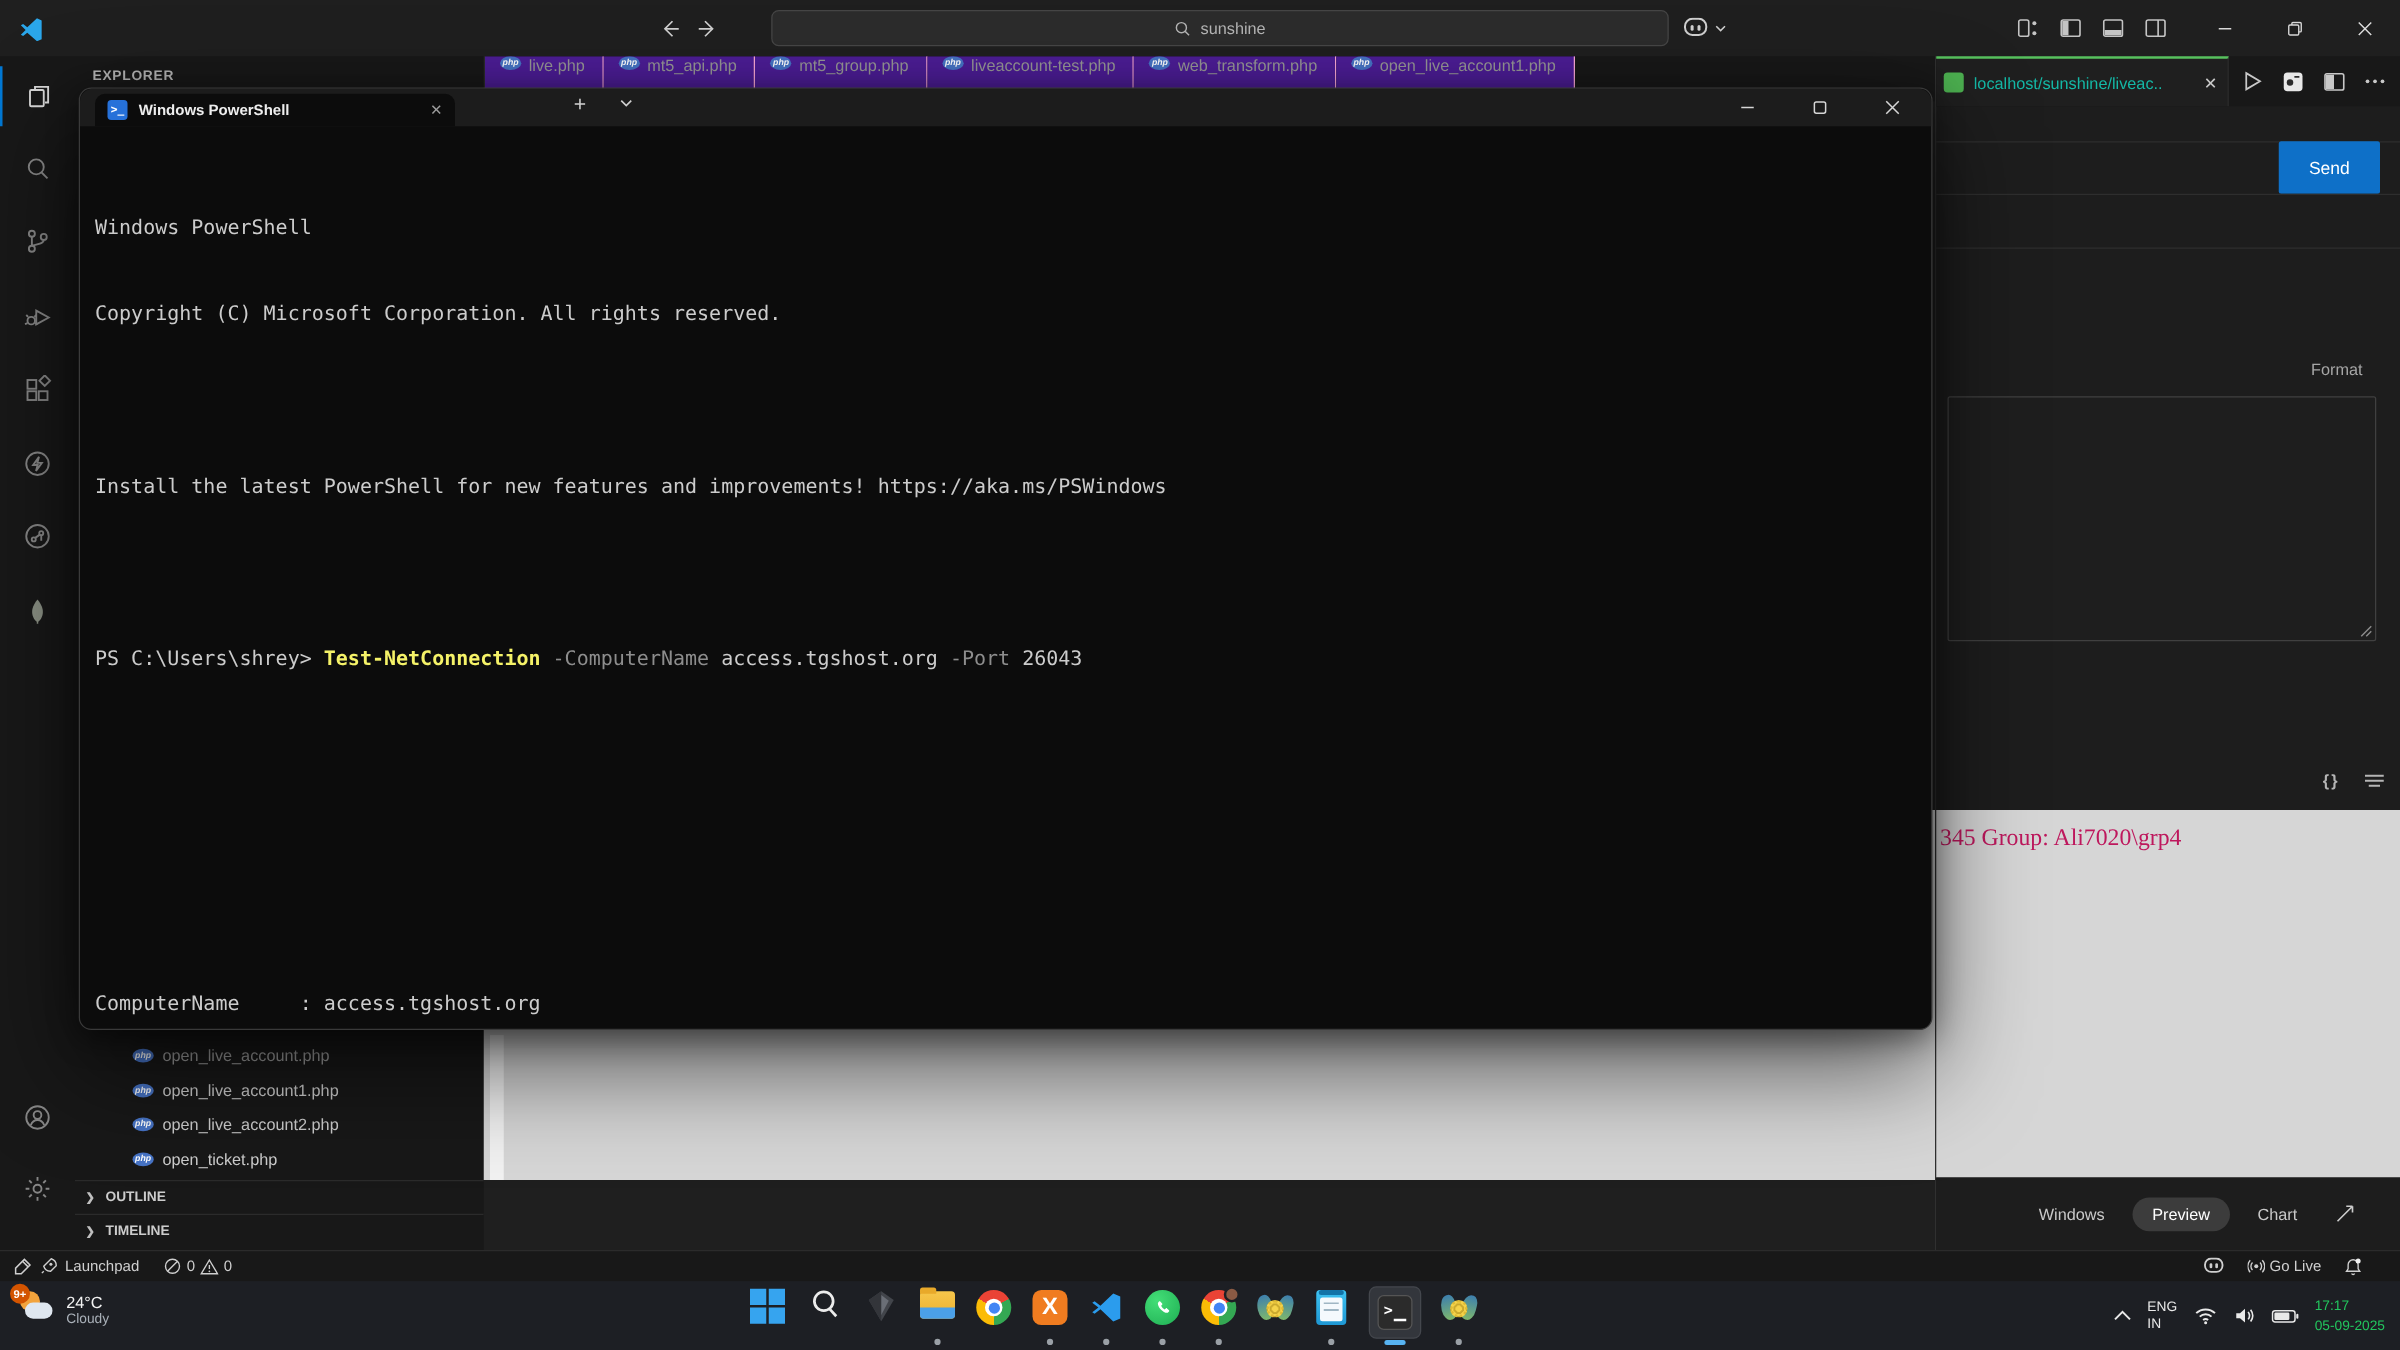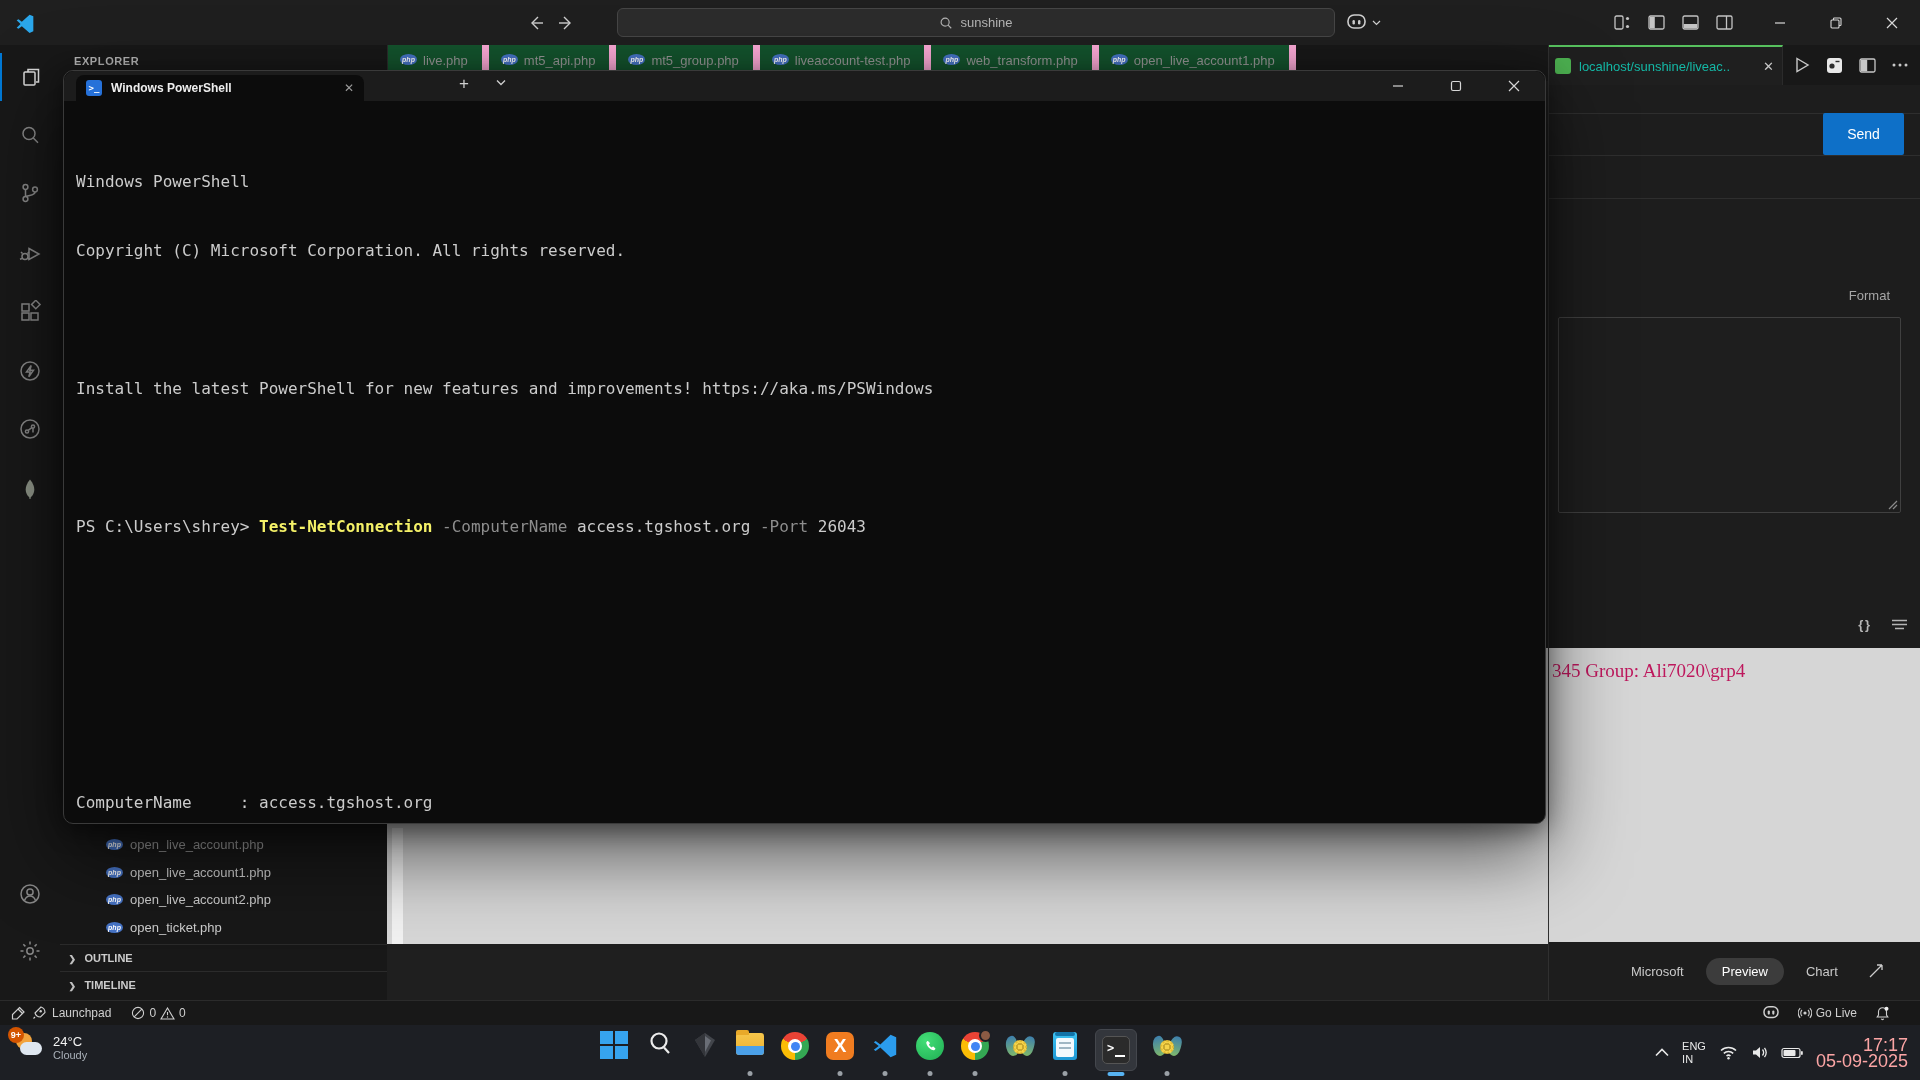--- a/index.html
+++ b/index.html
@@ -38,22 +38,22 @@
   .php-badge { width:17px; height:11px; background:#4673c5; border-radius:50%;
     color:#fff; font-size:7px; font-weight:700; display:flex; align-items:center; justify-content:center; flex:none; font-style:italic; }
   .php-badge::after { content:"php"; }
   .section-row { position:absolute; left:0; width:327px; height:27px; border-top:1px solid #2b2b2b;
     display:flex; align-items:center; gap:8px; padding-left:8px; font-size:11px; font-weight:700; color:#cccccc; }
   .chev { color:#c0c0c0; font-size:10px; transform:scale(.9); }
 
   
   .tabstrip { position:absolute; left:387px; top:45px; width:1161px; height:36px;
     background:#181818; display:flex; border-left:1px solid #2b2b2b; overflow:hidden; }
-  .etab { display:flex; align-items:center; gap:6px; padding:0 14px 5px 12px;
-    border-right:7px solid #f9a8d4; font-size:13px; color:#969696; background:#14532d; white-space:nowrap; }
+  .etab { display:flex; align-items:flex-start; gap:6px; padding:0 14px 5px 12px;
+    border-right:1px solid #f9a8d4; font-size:13px; color:#969696; background:#4c1d95; white-space:nowrap; }
   .etab .php-badge { margin-bottom:2px; }
 
   
   .editor-bg { position:absolute; left:387px; top:81px; width:1161px; height:919px; background:#1f1f1f; }
   .main-preview { position:absolute; left:387px; top:648px; width:1161px; height:296px; background:#d6d6d6; }
   .preview-scrollbar { position:absolute; left:392px; top:828px; width:11px; height:116px; background:#f1f1f1; }
   .editor-bottom-strip { position:absolute; left:387px; top:944px; width:1161px; height:56px; background:#1f1f1f; }
 
   
   .right-panel { position:absolute; left:1548px; top:45px; width:372px; height:955px;
@@ -105,21 +105,21 @@
   .tb-cell { position:relative; width:30px; height:48px; display:flex; justify-content:center; }
   .tb-cell .dot { position:absolute; bottom:2px; left:50%; transform:translateX(-50%);
     width:5px; height:5px; border-radius:50%; background:#9aa0a6; }
   .tb-cell.active-app { width:42px; }
   .active-tile { position:absolute; left:0; top:-1px; width:42px; height:42px; background:#33363c;
     border:1px solid #44474d; border-radius:6px; display:flex; align-items:center; justify-content:center; }
   .tb-cell .bluepill { position:absolute; bottom:2px; left:50%; transform:translateX(-50%);
     width:17px; height:4px; border-radius:2px; background:#57b3f2; }
   .tray { position:absolute; right:12px; top:0; height:55px; display:flex; align-items:center; gap:13px; color:#e9e9e9; }
   .lang { font-size:11px; line-height:13px; text-align:left; }
-  .clock { text-align:right; font-size:18px; line-height:16px; color:#fca5a5; }
+  .clock { text-align:left; font-size:11px; line-height:16px; color:#22c55e; }
 
   
   .icon30 { width:30px; height:30px; position:relative; }
   .win-start { display:grid; grid-template-columns:13px 13px; grid-template-rows:13px 13px; gap:2px; margin-top:1px; }
   .win-start div { background:#36a4ef; }
   .folder-ico { margin-top:3px; width:28px; height:22px; border-radius:3px;
     background:linear-gradient(#f6c64b,#edb02f); position:relative; }
   .folder-ico::before { content:""; position:absolute; left:0; top:-3px; width:13px; height:5px;
     background:#e8a92a; border-radius:2px 2px 0 0; }
   .folder-ico::after { content:""; position:absolute; left:0; bottom:0; width:28px; height:9px;
@@ -436,21 +436,21 @@
     <div class="rp-icons">
       <span class="braces">{ }</span>
       <svg width="17" height="11" viewBox="0 0 17 11">
           <path d="M1 1.5h15M1 5.5h15M4 9.5h9" stroke="currentColor" stroke-width="1.6"></path>
         </svg>
     </div>
     <div class="rp-preview">
       <div class="rp-preview-text">345 Group: Ali7020\grp4</div>
     </div>
     <div class="rp-bottombar">
-      <span class="seg">Microsoft</span>
+      <span class="seg">Windows</span>
       <span class="seg active">Preview</span>
       <span class="seg">Chart</span>
       <svg class="expand-arrow" width="16" height="16" viewBox="0 0 16 16">
           <path d="M2 14 14 2M14 2v5M14 2H9" stroke="currentColor" stroke-width="1.3" fill="none"></path>
         </svg>
     </div>
   </div>
 
   <div class="statusbar">
     <div class="sb-left">

